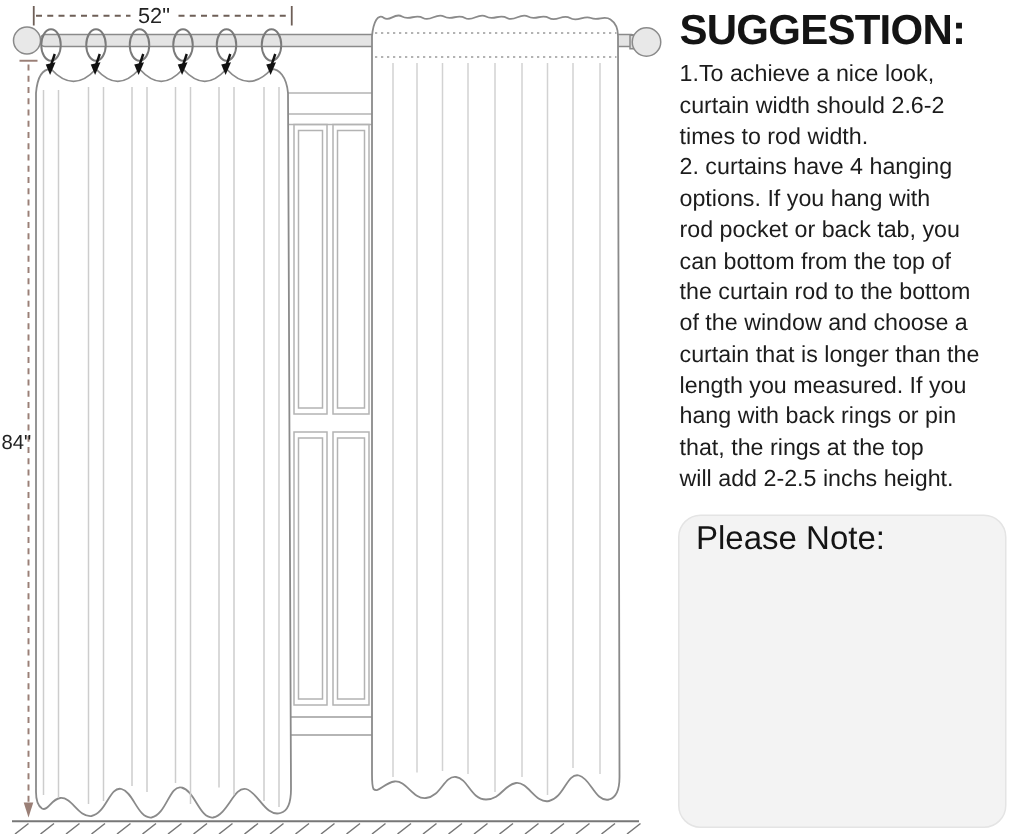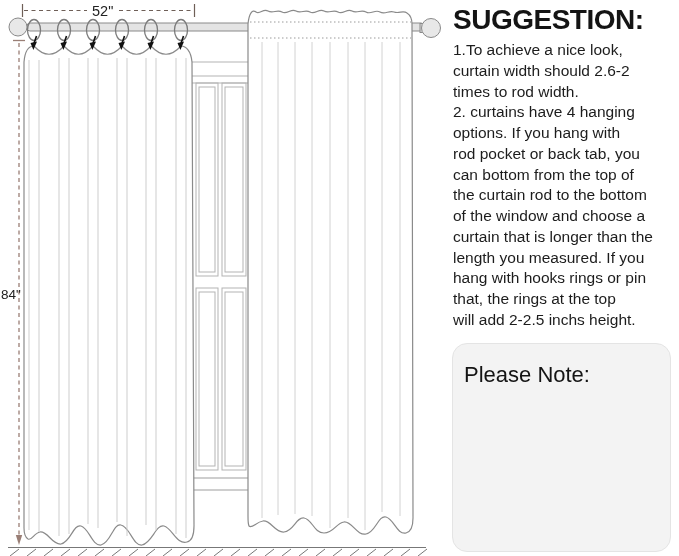--- a/index.html
+++ b/index.html
@@ -6,21 +6,21 @@
   .page{position:relative;width:679px;height:556px;background:#ffffff;overflow:hidden;
         font-family:"Liberation Sans",sans-serif;color:#1a1a1a;}
   .diagram{position:absolute;left:0;top:0;width:450px;height:556px;}
   .textcol-title{position:absolute;left:453px;top:4px;font-size:28px;letter-spacing:-0.5px;
         font-weight:700;color:#141414;white-space:nowrap;}
   .sug-body{position:absolute;left:453px;top:40px;width:226px;font-size:15.5px;
         line-height:20.75px;color:#1c1c1c;}
   .sug-body div{white-space:nowrap;}
   .notebox{position:absolute;left:452px;top:343px;width:219px;height:209px;
         background:#f3f3f3;border:1px solid #e4e4e4;border-radius:15px;box-sizing:border-box;
-        padding:16px 6px 0 11px;}
+        padding:0 6px 0 11px;}
   .note-title{font-size:22px;font-weight:400;color:#141414;margin:2px 0 7px 0;}
   .note-body{font-size:15.5px;line-height:21.4px;color:#1c1c1c;}
   .note-body div{white-space:nowrap;}
   svg text{font-family:"Liberation Sans",sans-serif;}
 </style>
 </head>
 <body>
 
 <div class="page">
 
@@ -188,21 +188,21 @@
     <div>curtain width should 2.6-2</div>
     <div>times to rod width.</div>
     <div>2. curtains have 4 hanging</div>
     <div>options. If you hang with</div>
     <div>rod pocket or back tab, you</div>
     <div>can bottom from the top of</div>
     <div>the curtain rod to the bottom</div>
     <div>of the window and choose a</div>
     <div>curtain that is longer than the</div>
     <div>length you measured. If you</div>
-    <div>hang with hooks rings or pin</div>
+    <div>hang with back rings or pin</div>
     <div>that, the rings at the top</div>
     <div>will add 2-2.5 inchs height.</div>
   </div>
 
   <div class="notebox">
     <div class="note-title">Please Note:</div>
   </div>
 
 </div>
 

